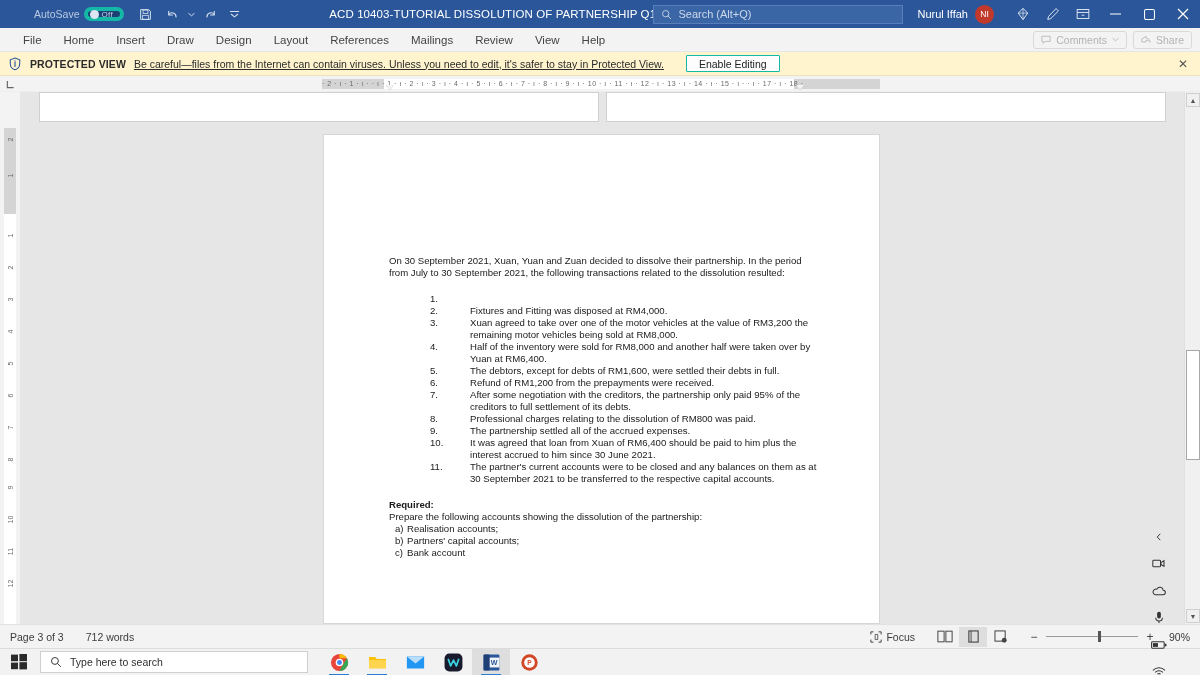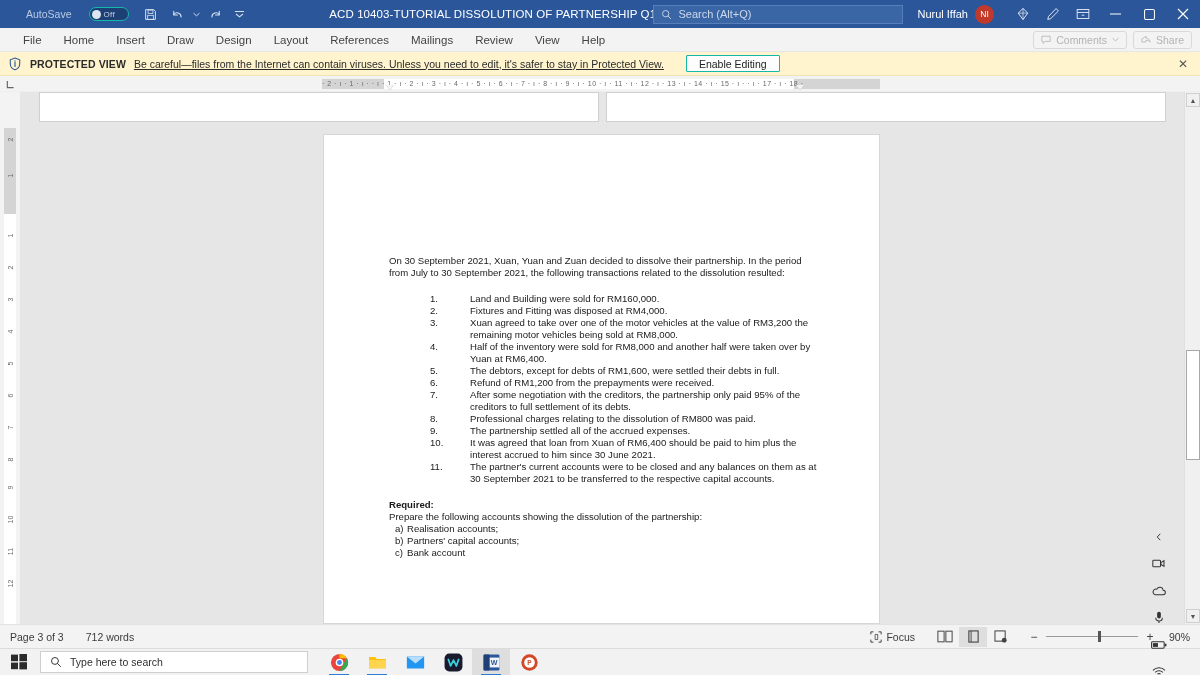--- a/index.html
+++ b/index.html
@@ -9,25 +9,25 @@
     overflow: hidden;
     background: #ffffff;
   }
   .app { position: relative; width: 1200px; height: 675px; }
 
   
   .titlebar {
     height: 28px; background: #2b579a; display: flex; align-items: center;
     color: #ffffff; font-size: 11px; position: relative;
   }
-  .autosave-wrap { display: flex; align-items: center; gap: 17px; padding-left: 26px; }
+  .autosave-wrap { display: flex; align-items: center; gap: 4px; padding-left: 26px; margin-left: 8px; }
   .autosave-label { color: #b9c9e2; font-size: 10.5px; }
   .autosave-toggle {
     width: 40px; height: 14px; border-radius: 8px; background: #1e3f73;
-    border: 1px solid #14b8a6; display: flex; align-items: center;
+    border: 4px solid #14b8a6; display: flex; align-items: center;
     padding: 0 2px; gap: 3px;
   }
   .autosave-knob { width: 9px; height: 9px; border-radius: 50%; background: #dce6f2; }
   .autosave-off { font-size: 8px; color: #c4d2e6; letter-spacing: .3px; }
   .qat { display: flex; align-items: center; gap: 2px; margin-left: 10px; }
   .qat-btn {
     width: 24px; height: 22px; display: flex; align-items: center; justify-content: center;
     color: #d8e2f0;
   }
   .qat-btn svg { display: block; }
@@ -399,21 +399,20 @@
     <div class="page-frag" style="left:586px; top:0px; width:560px; height:30px;"></div>
 
     <div class="page-main">
       <div class="page-content">
 
         <p class="intro">On 30 September 2021, Xuan, Yuan and Zuan decided to dissolve their partnership. In the period from July to 30 September 2021, the following transactions related to the dissolution resulted:</p>
 
         <div class="num-list">
           <div class="num-row">
             <span class="num-idx">1.</span>
-            <span class="num-txt">Land and Building were sold for RM160,000.</span>
           </div>
           <div class="num-row">
             <span class="num-idx">2.</span>
             <span class="num-txt">Fixtures and Fitting was disposed at RM4,000.</span>
           </div>
           <div class="num-row">
             <span class="num-idx">3.</span>
             <span class="num-txt">Xuan agreed to take over one of the motor vehicles at the value of RM3,200 the remaining motor vehicles being sold at RM8,000.</span>
           </div>
           <div class="num-row">

